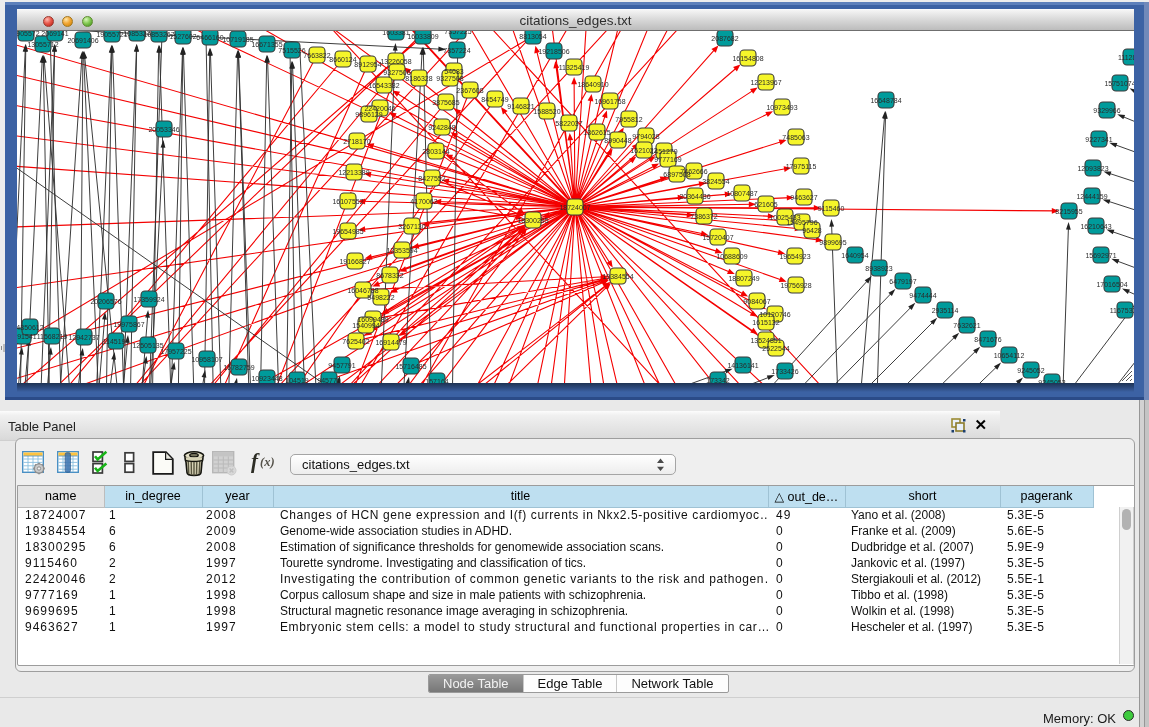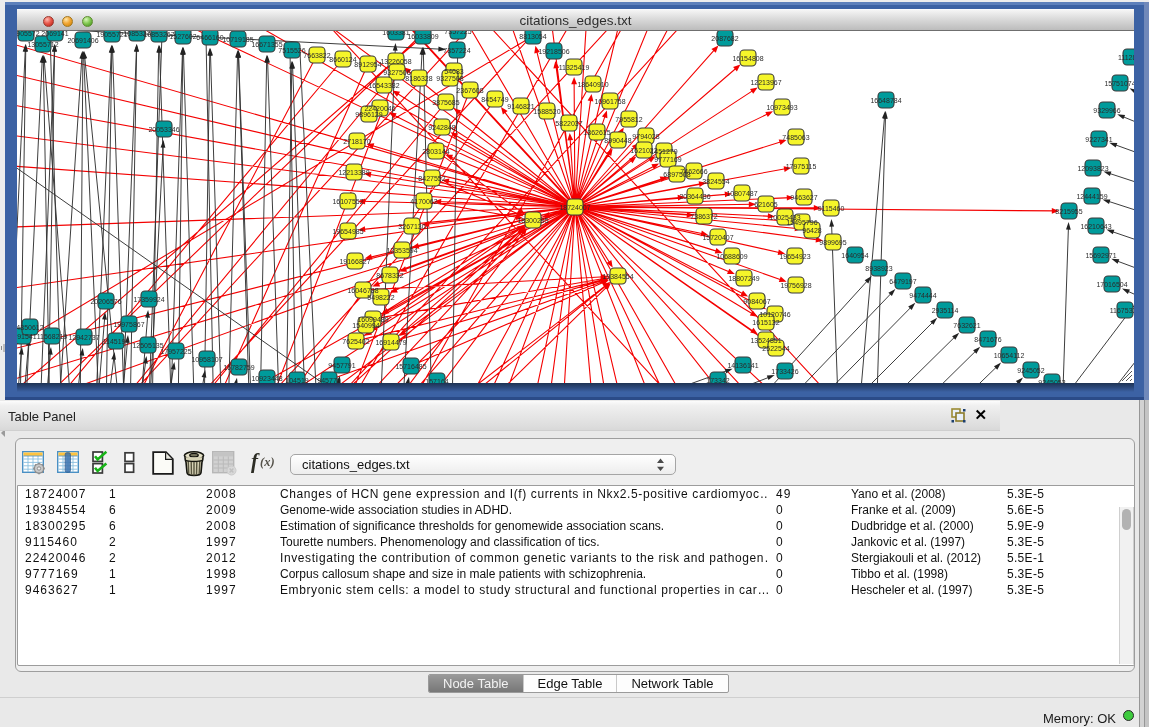--- a/index.html
+++ b/index.html
@@ -10,21 +10,21 @@
 #framebot{position:absolute;left:5px;top:397px;width:1144px;height:3px;background:#2b4b88}
 #rframe{position:absolute;left:1144px;top:2px;width:5px;height:398px;background:#7089ba}
 #titlebar{position:absolute;left:17px;top:9px;width:1117px;height:22px;background:linear-gradient(#f5f5f5,#dadada 45%,#bcbcbc);border-bottom:1px solid #6f6f6f;border-top:1px solid #fbfbfb}
 #title{position:absolute;left:0;right:0;top:3px;text-align:center;font-size:13.5px;color:#2e2e2e}
 .tl{position:absolute;top:6px;width:11px;height:11px;border-radius:50%}
 #tl1{left:26px;background:radial-gradient(circle at 35% 28%,#ffb9b0,#e85a4d 45%,#c22a1e 85%);border:1px solid #99392f}
 #tl2{left:45px;background:radial-gradient(circle at 35% 28%,#ffe6a8,#f2a838 45%,#d3880c 85%);border:1px solid #a3771f}
 #tl3{left:65px;background:radial-gradient(circle at 35% 28%,#d8f6b8,#85cb55 45%,#4e9a25 85%);border:1px solid #5f8c33}
 #canvas{position:absolute;left:17px;top:31px;width:1117px;height:352px;background:#fff;overflow:hidden}
 #panel{position:absolute;left:0;top:400px;width:1149px;height:327px;background:#e9e9e9}
-#pstrip{position:absolute;left:0;top:1px;width:1000px;height:30px;background:linear-gradient(#fcfcfc,#f0f0f0 15%,#dcdcdc 90%,#d8d8d8);border-bottom:1px solid #cfcfcf}
+#pstrip{position:absolute;left:0;top:11px;width:1000px;height:30px;background:linear-gradient(#fcfcfc,#f0f0f0 15%,#dcdcdc 90%,#d8d8d8);border-bottom:1px solid #cfcfcf}
 #ptitle{position:absolute;left:8px;top:8px;font-size:13px;color:#222}
 #pclose{position:absolute;right:13px;top:5px;font-size:15px;font-weight:bold;color:#000}
 #container{position:absolute;left:15px;top:38px;width:1120px;height:234px;background:#efefef;border:1px solid #9e9e9e;border-radius:6px}
 #toolbar{position:absolute;left:2px;top:4px;height:36px}
 .dd{position:absolute;left:274px;top:15px;width:386px;height:21px;background:linear-gradient(#ffffff,#ededed);border:1px solid #a5a5a5;border-radius:5px;font-size:13px;color:#111;line-height:19px;padding-left:11px}
 #tablewrap{position:absolute;left:1px;top:46px;width:1118px;height:181px;background:#fff;border:1px solid #9c9c9c;border-radius:0 0 2px 2px;overflow:hidden}
 table{border-collapse:collapse;table-layout:fixed;width:1075px;font-size:12.5px}
 th{height:21px;font-weight:normal;font-size:12.5px;background:#bedff0;border:1px solid #9fc2d4;border-top:none;color:#000;overflow:hidden;white-space:nowrap}
 th.first{background:#e4e4e4;border-color:#bdbdbd;border-left:none}
 td{height:16px;padding:0;color:#101010;white-space:nowrap;overflow:hidden}
@@ -593,20 +593,29 @@
           <colgroup>
             <col class="cname">
             <col class="cin">
             <col class="cyear">
             <col class="ctitle">
             <col class="cout">
             <col class="cshort">
             <col class="cpage">
           </colgroup>
 <tbody>
+            <tr>
+              <th class="first">name</th>
+              <th>in_degree</th>
+              <th>year</th>
+              <th>title</th>
+              <th style="text-align:left;padding-left:6px">△ out_de…</th>
+              <th>short</th>
+              <th>pagerank</th>
+            </tr>
 <tr class="r">
               <td class="cname">18724007</td>
               <td class="cin">1</td>
               <td class="cyear">2008</td>
               <td class="ctitle tt">Changes of HCN gene expression and I(f) currents in Nkx2.5-positive cardiomyoc…</td>
               <td class="cout">49</td>
               <td class="cshort">Yano et al. (2008)</td>
               <td class="cpage">5.3E-5</td>
             </tr>
 <tr class="r">
@@ -617,48 +626,57 @@
               <td class="cout">0</td>
               <td class="cshort">Franke et al. (2009)</td>
               <td class="cpage">5.6E-5</td>
             </tr>
 <tr class="r">
               <td class="cname">18300295</td>
               <td class="cin">6</td>
               <td class="cyear">2008</td>
               <td class="ctitle">Estimation of significance thresholds for genomewide association scans.</td>
               <td class="cout">0</td>
-              <td class="cshort">Dudbridge et al. (2000)</td>
+              <td class="cshort">Dudbridge et al. (2007)</td>
               <td class="cpage">5.9E-9</td>
             </tr>
 <tr class="r">
               <td class="cname">9115460</td>
               <td class="cin">2</td>
               <td class="cyear">1997</td>
-              <td class="ctitle">Tourette numbers. Phenomenology and classification of tics.</td>
+              <td class="ctitle">Tourette syndrome. Investigating and classification of tics.</td>
               <td class="cout">0</td>
               <td class="cshort">Jankovic et al. (1997)</td>
               <td class="cpage">5.3E-5</td>
             </tr>
 <tr class="r">
               <td class="cname">22420046</td>
               <td class="cin">2</td>
               <td class="cyear">2012</td>
               <td class="ctitle tt">Investigating the contribution of common genetic variants to the risk and pathogen…</td>
               <td class="cout">0</td>
               <td class="cshort">Stergiakouli et al. (2012)</td>
               <td class="cpage">5.5E-1</td>
             </tr>
 <tr class="r">
               <td class="cname">9777169</td>
               <td class="cin">1</td>
               <td class="cyear">1998</td>
               <td class="ctitle">Corpus callosum shape and size in male patients with schizophrenia.</td>
               <td class="cout">0</td>
               <td class="cshort">Tibbo et al. (1998)</td>
+              <td class="cpage">5.3E-5</td>
+            </tr>
+<tr class="r">
+              <td class="cname">9699695</td>
+              <td class="cin">1</td>
+              <td class="cyear">1998</td>
+              <td class="ctitle">Structural magnetic resonance image averaging in schizophrenia.</td>
+              <td class="cout">0</td>
+              <td class="cshort">Wolkin et al. (1998)</td>
               <td class="cpage">5.3E-5</td>
             </tr>
 <tr class="r">
               <td class="cname">9463627</td>
               <td class="cin">1</td>
               <td class="cyear">1997</td>
               <td class="ctitle tt">Embryonic stem cells: a model to study structural and functional properties in car…</td>
               <td class="cout">0</td>
               <td class="cshort">Hescheler et al. (1997)</td>
               <td class="cpage">5.3E-5</td>

